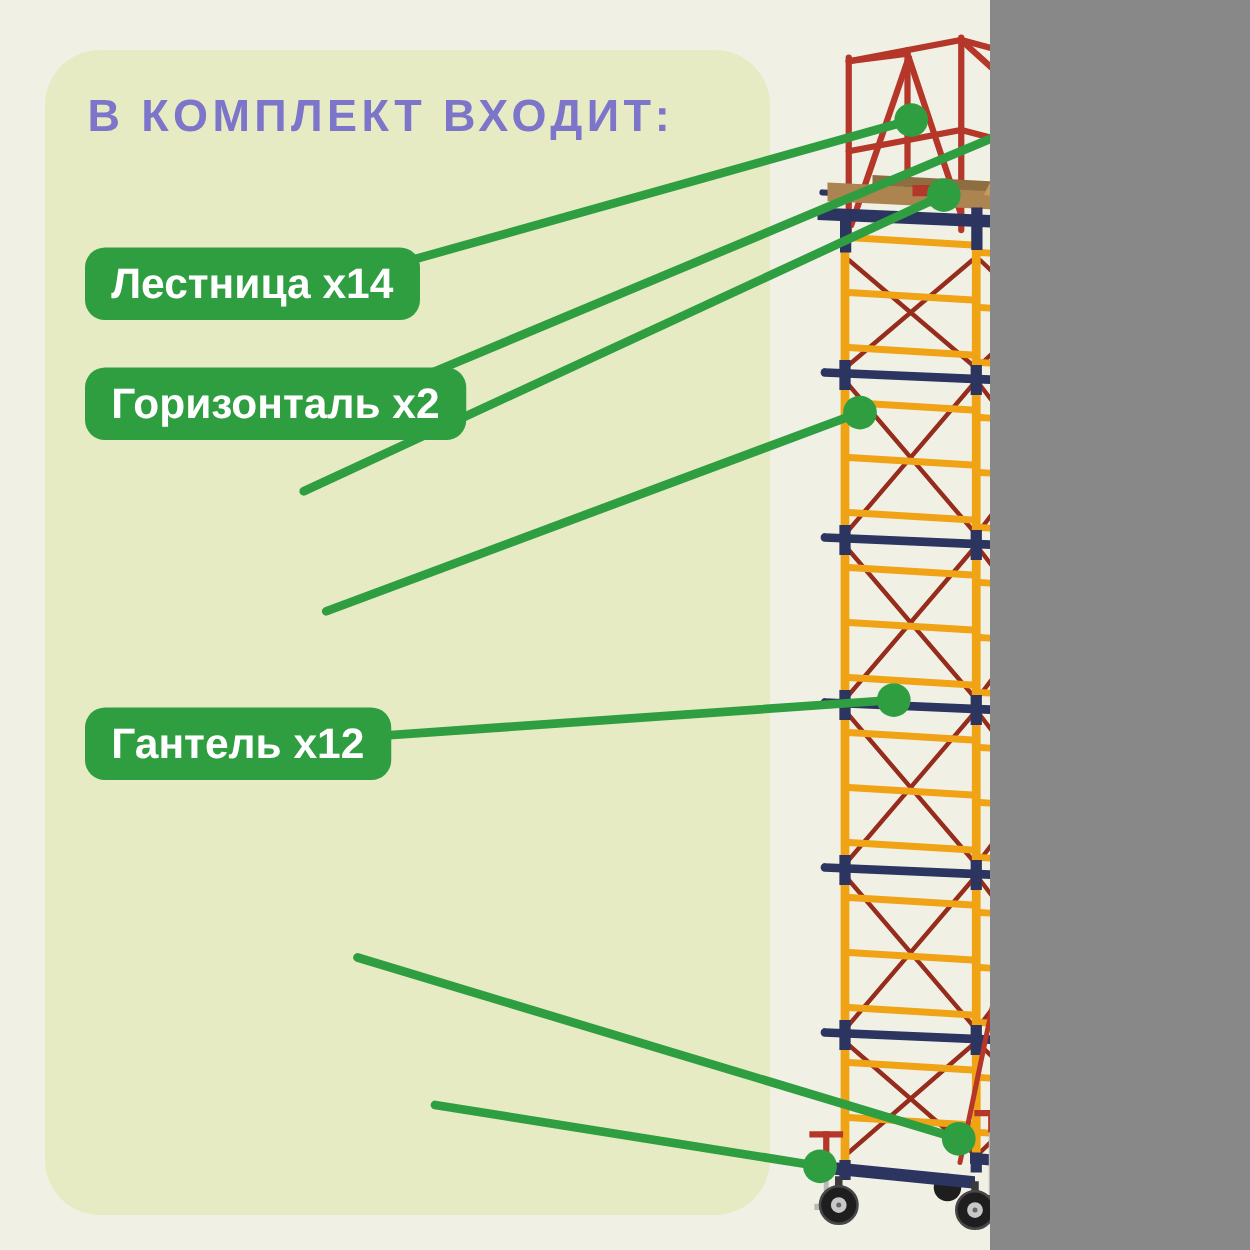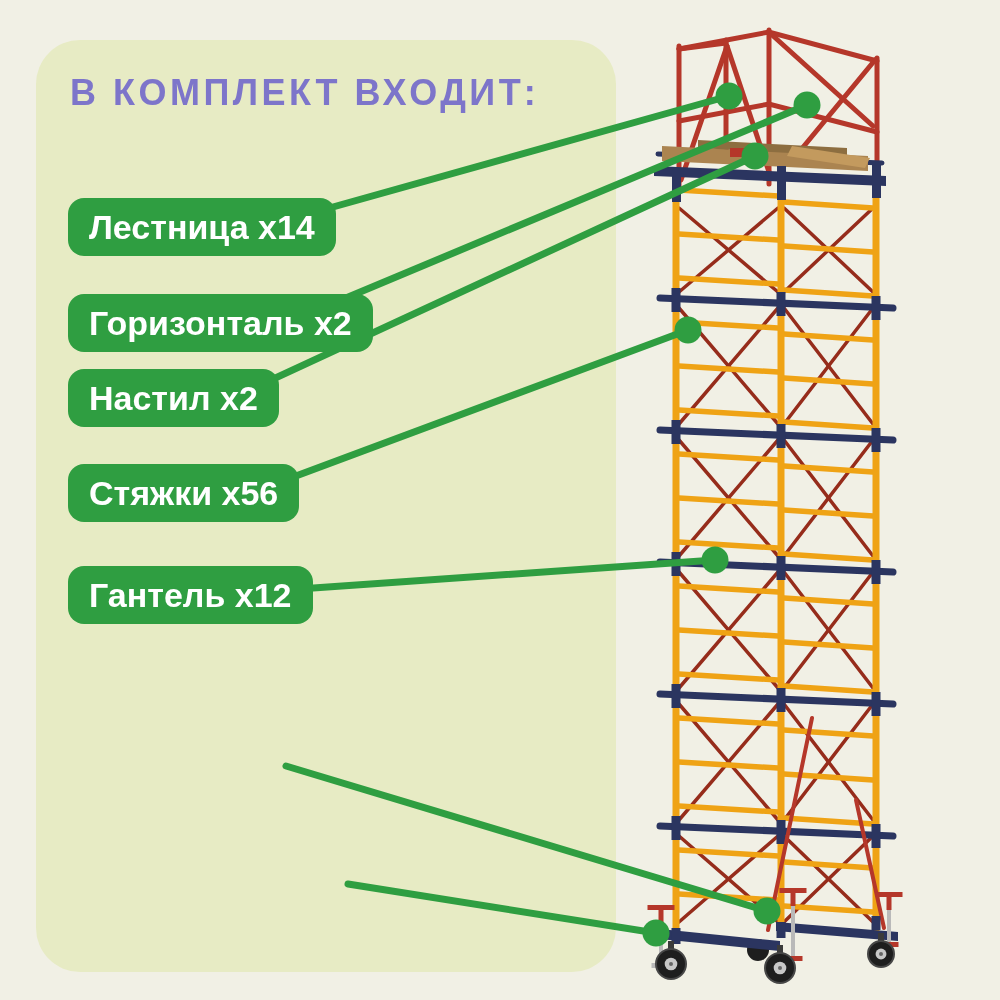--- a/index.html
+++ b/index.html
@@ -1,17 +1,17 @@
 <!DOCTYPE html>
 <html><head>
 <meta charset="utf-8">
 <style>
   html,body{margin:0;padding:0;background:#888;}
   #canvas{
-    position:relative;width:1000px;height:1000px;overflow:hidden;
+    position:relative;width:792px;height:1000px;overflow:hidden;
     background:var(--c-background,#f1f0e5);
     font-family:"Liberation Sans","DejaVu Sans",sans-serif;
   }
   #panel{
     position:absolute;left:36px;top:40px;width:580px;height:932px;
     background:var(--c-panel,#e7ebc4);border-radius:44px;z-index:0;
   }
   #title{
     position:absolute;left:70px;top:72px;z-index:3;
     font-size:36px;font-weight:bold;letter-spacing:3.5px;
@@ -29,22 +29,20 @@
 <body>
 
 <div id="canvas" style="--c-background: #f1f0e5; --c-panel: #e7ebc4; --c-title: #7d75ca; --c-label_bg: #2f9e41; --c-label_text: #ffffff; --c-connector: #2f9e41; --c-scaffold_yellow: #efa315; --c-scaffold_red: #b5372a; --c-scaffold_tie: #962c1b; --c-scaffold_navy: #2b3560; --c-wood_light: #c39a5e; --c-wood_mid: #ab8450; --c-wood_dark: #8d6e40; --c-wheel_tire: #1e1e1e; --c-wheel_hub: #c8c8c8; --c-metal: #b9b9b9;">
 
   <div id="panel"></div>
 
   <div id="title">В КОМПЛЕКТ ВХОДИТ:</div>
 
   <div class="label" style="top:198px">Лестница x14</div>
   <div class="label" style="top:294px">Горизонталь x2</div>
-  <div class="label" style="top:369px">Настил x2</div>
-  <div class="label" style="top:464px">Стяжки x56</div>
   <div class="label" style="top:566px">Гантель x12</div>
 
   <svg id="scene" width="1000" height="1000" viewBox="0 0 1000 1000">
     <g id="g-guard">
         <path d="M679 46 V186" fill="none" stroke="#b5372a" stroke-width="5" stroke-linecap="round"></path>
         <path d="M726 40 V160" fill="none" stroke="#b5372a" stroke-width="5" stroke-linecap="round"></path>
         <path d="M769 30 V184" fill="none" stroke="#b5372a" stroke-width="5" stroke-linecap="round"></path>
         <path d="M877 58 V186" fill="none" stroke="#b5372a" stroke-width="5" stroke-linecap="round"></path>
         <path d="M679 49 L769 32 L877 61" fill="none" stroke="#b5372a" stroke-width="5" stroke-linecap="round"></path>
         <path d="M679 49 L726 43" fill="none" stroke="#b5372a" stroke-width="5" stroke-linecap="round"></path>

